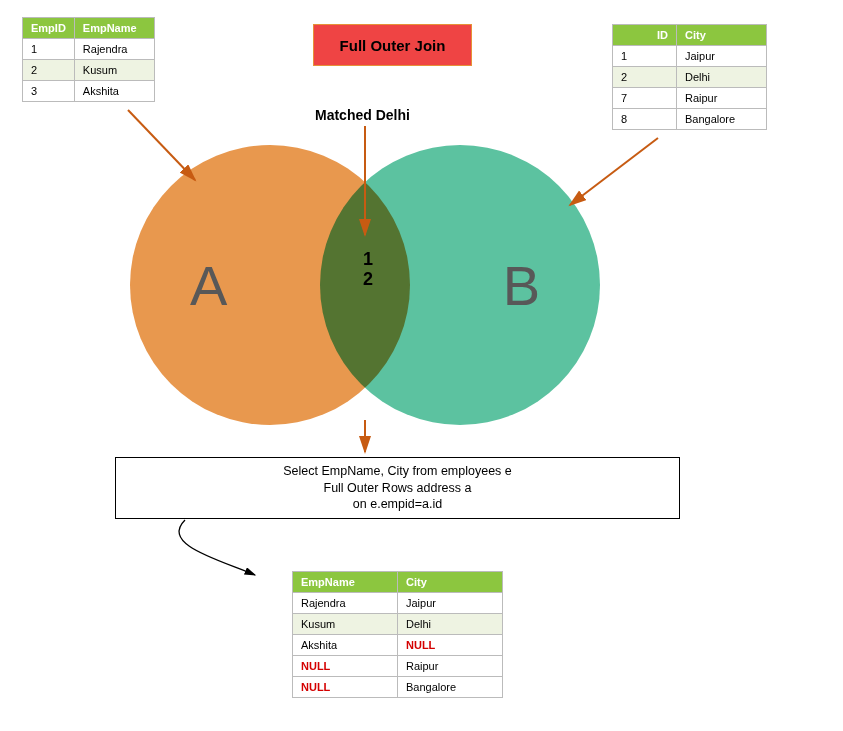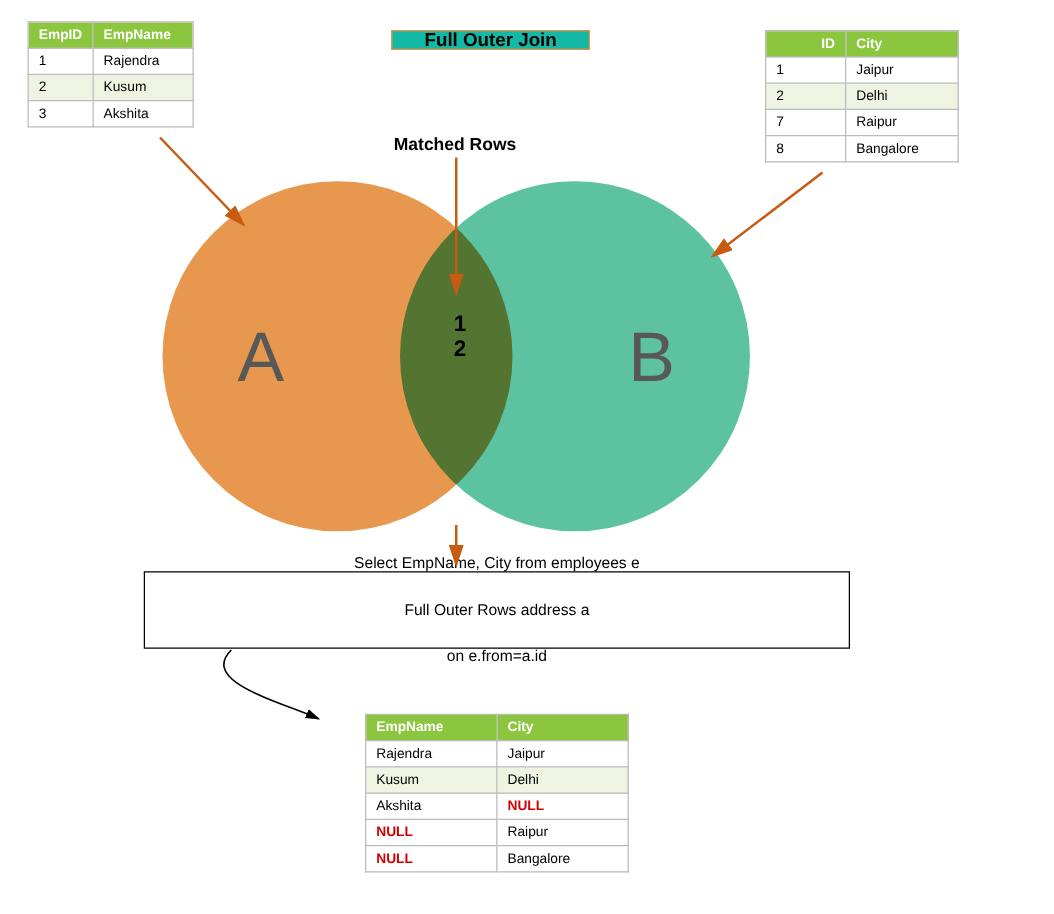--- a/index.html
+++ b/index.html
@@ -12,22 +12,22 @@
     font-family: Arial, sans-serif;
     font-size: 12px;
     color: #000;
     background: #fff;
   }
   .title-box {
     position: absolute;
     left: 313px;
     top: 24px;
     width: 159px;
-    height: 16px;
-    background: #14b8a6;
+    height: 42px;
+    background: #ef4444;
     border: 1px solid #e69138;
     display: flex;
     align-items: center;
     justify-content: center;
     font-weight: bold;
     font-size: 15px;
   }
   .data-table {
     position: absolute;
     border-collapse: collapse;
@@ -110,21 +110,20 @@
     width: 565px;
     height: 62px;
     border: 1px solid #000;
     display: flex;
     flex-direction: column;
     align-items: center;
     justify-content: center;
     font-size: 12.5px;
     line-height: 1.35;
     text-align: center;
-    gap: 21px;
   }
   svg.arrows {
     position: absolute;
     left: 0; top: 0;
     width: 843px; height: 731px;
     pointer-events: none;
   }
 </style>
 </head>
 <body>
@@ -170,40 +169,40 @@
     <td>7</td>
     <td>Raipur</td>
   </tr>
   <tr>
     <td>8</td>
     <td>Bangalore</td>
   </tr>
 </tbody>
   </table>
 
-<div class="matched-label">Matched Rows</div>
+<div class="matched-label">Matched Delhi</div>
 
 <div class="venn">
   <div class="circle circle-a">
     <span class="circle-label">A</span>
   </div>
   <div class="circle circle-b">
     <span class="circle-label">B</span>
   </div>
 </div>
 
 <div class="matched-values">
   <div>1</div>
   <div>2</div>
 </div>
 
 <div class="sql-box">
   <div>Select EmpName, City from employees e</div>
   <div>Full Outer Rows address a</div>
-  <div>on e.from=a.id</div>
+  <div>on e.empid=a.id</div>
 </div>
 
 <table class="data-table" style="left:292px; top:571px;">
   <tbody>
       <tr>
     <th style="width:105px;">EmpName</th>
     <th style="width:105px;">City</th>
   </tr>
   <tr>
     <td>Rajendra</td>

